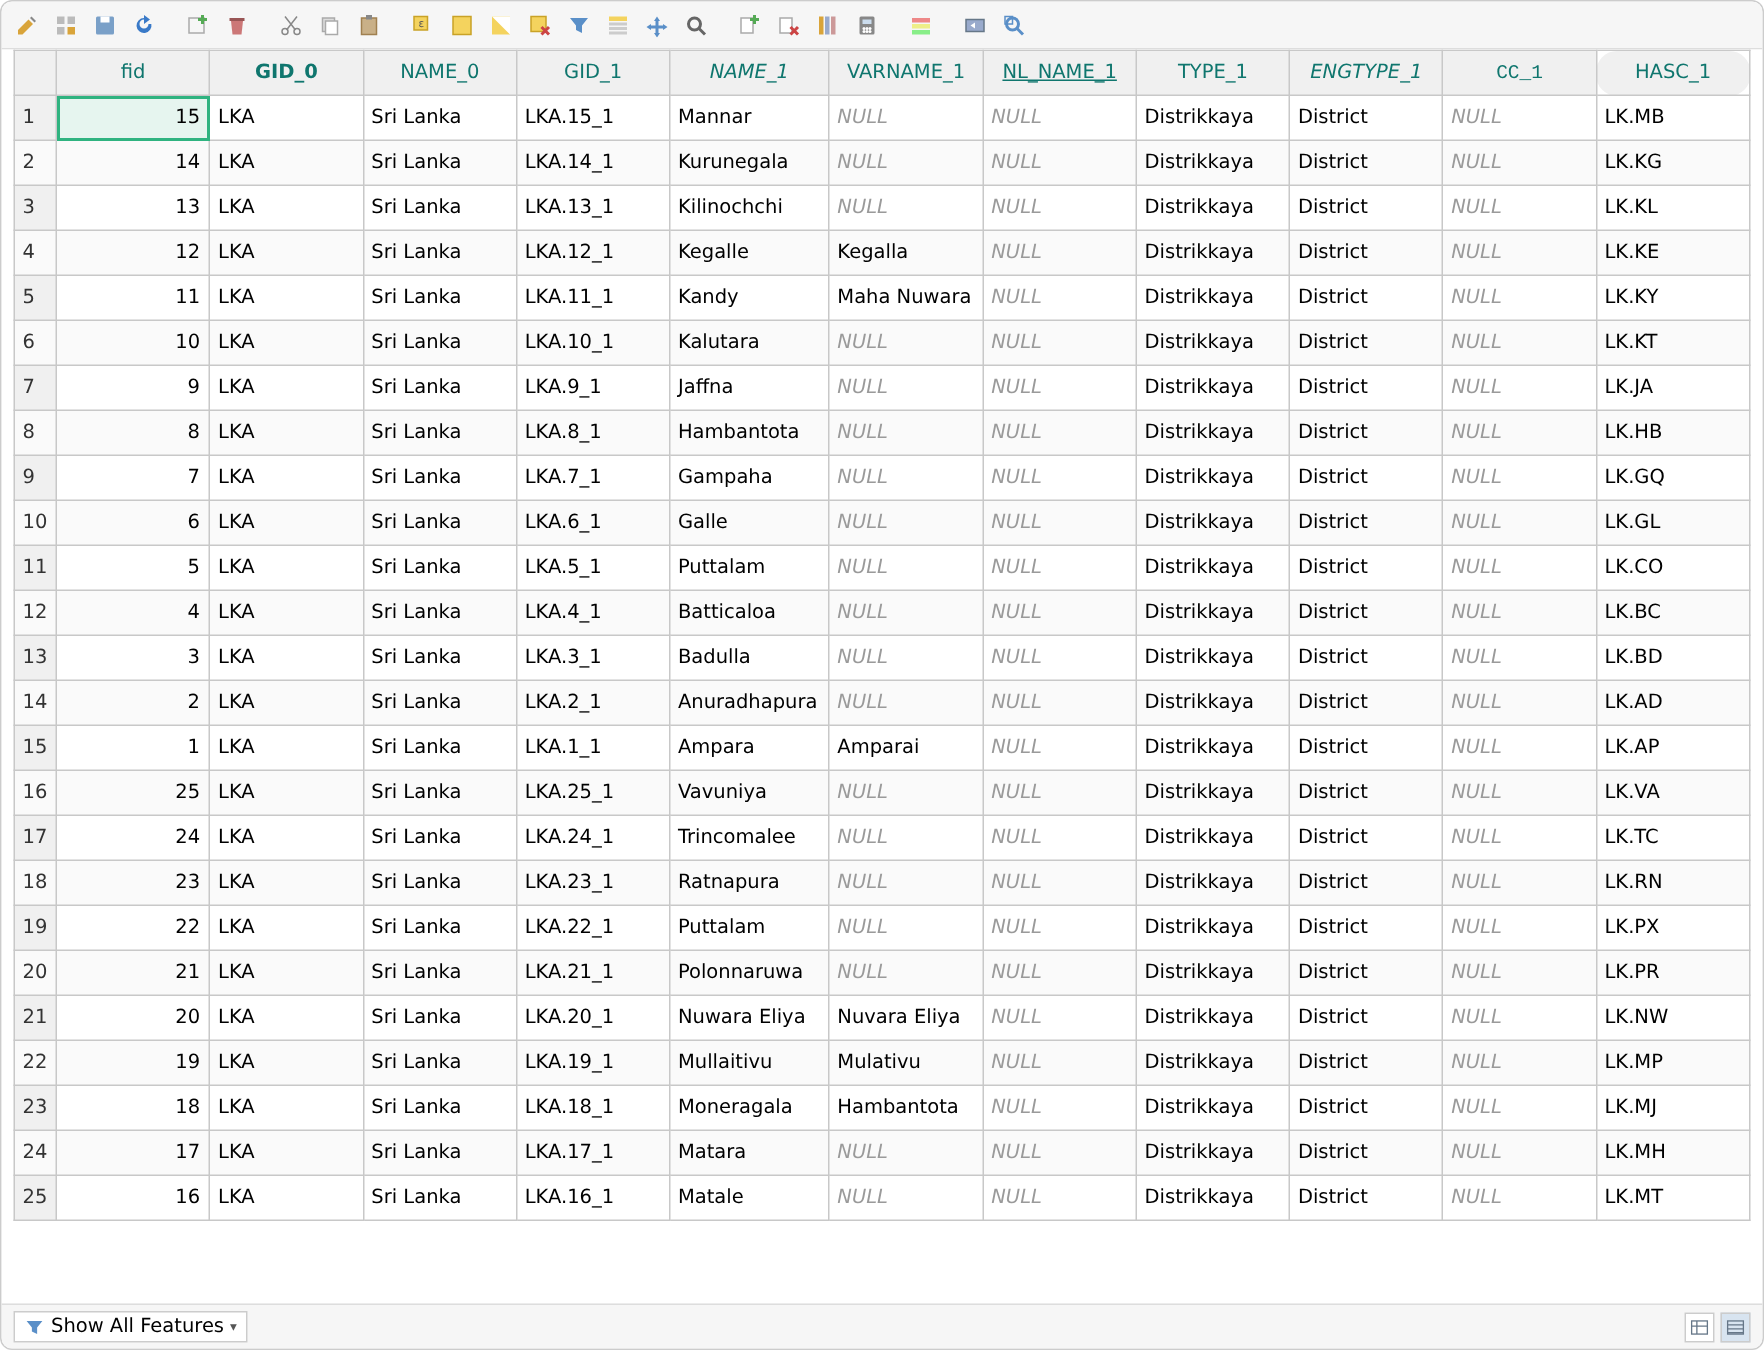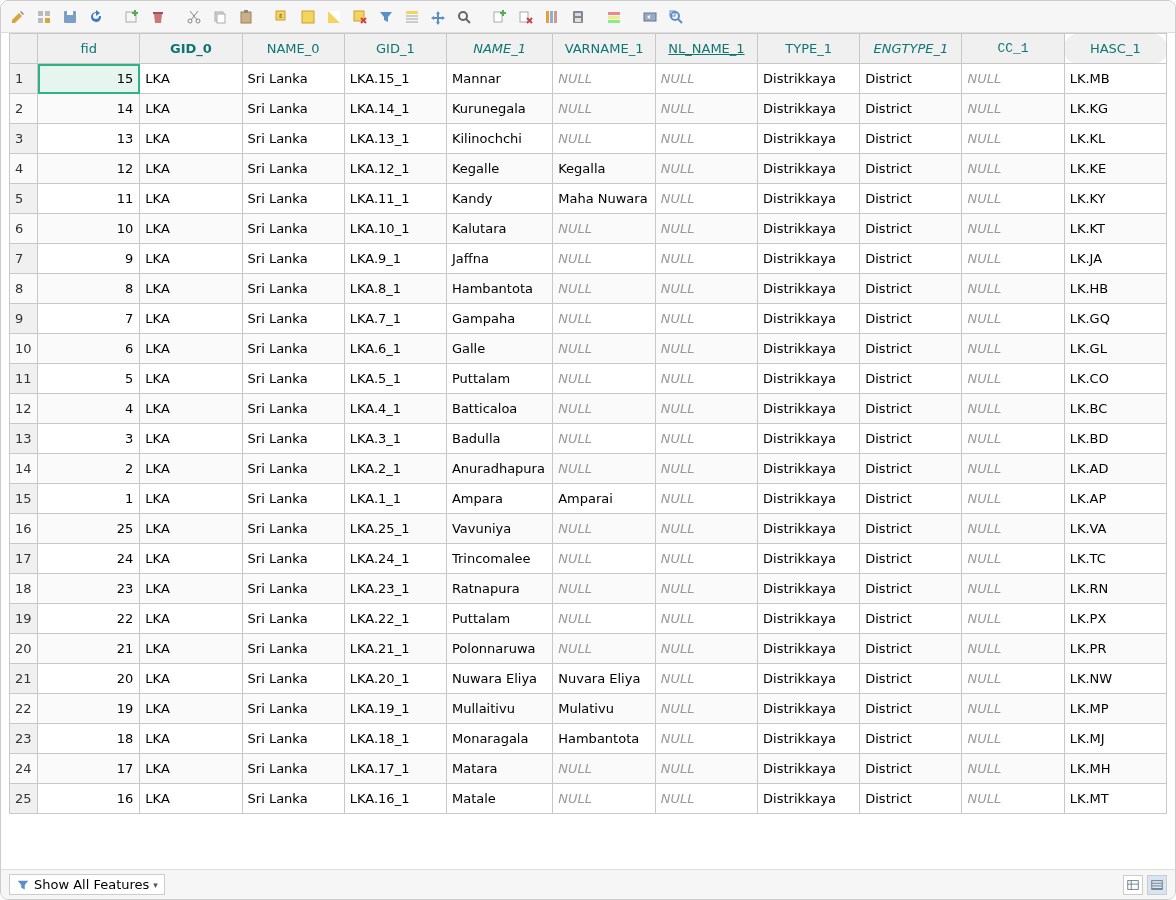--- a/index.html
+++ b/index.html
@@ -667,21 +667,21 @@
             <td>District</td>
             <td class="null">NULL</td>
             <td>LK.MP</td>
           </tr>
           <tr>
             <td class="rowhdr">23</td>
             <td class="num">18</td>
             <td>LKA</td>
             <td>Sri Lanka</td>
             <td>LKA.18_1</td>
-            <td>Monaragala</td>
+            <td>Moneragala</td>
             <td>Hambantota</td>
             <td class="null">NULL</td>
             <td>Distrikkaya</td>
             <td>District</td>
             <td class="null">NULL</td>
             <td>LK.MJ</td>
           </tr>
           <tr class="odd">
             <td class="rowhdr">24</td>
             <td class="num">17</td>

